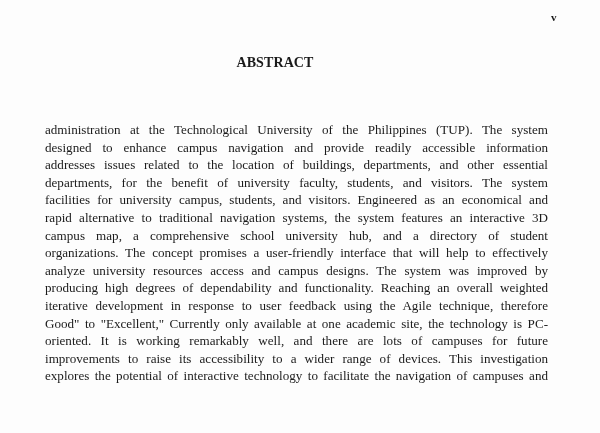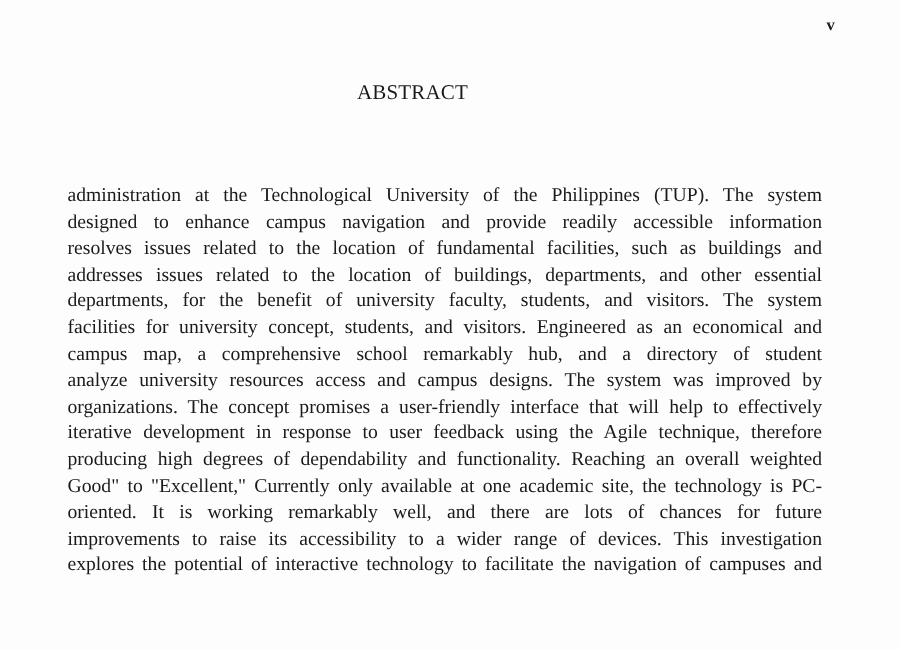--- a/index.html
+++ b/index.html
@@ -22,21 +22,21 @@
       font-size: 11px;
       font-weight: bold;
     }
     .title {
       position: absolute;
       top: 55px;
       left: 0;
       width: 550px;
       text-align: center;
       font-size: 14px;
-      font-weight: normal;
+      font-weight: bold;
       letter-spacing: 0.1px;
     }
     .abstract-body {
       position: absolute;
       top: 121px;
       left: 45px;
       width: 503px;
       font-size: 13.1px;
       line-height: 17.6px;
       text-align: justify;
@@ -51,27 +51,27 @@
   </style>
 </head>
 <body>
 
 <div class="page-number">v</div>
 <div class="title">ABSTRACT</div>
 
 <div class="abstract-body">
   <span class="line">administration at the Technological University of the Philippines (TUP). The system</span>
   <span class="line">designed to enhance campus navigation and provide readily accessible information</span>
-  <span class="line">resolves issues related to the location of fundamental facilities, such as buildings and</span>
   <span class="line">addresses issues related to the location of buildings, departments, and other essential</span>
   <span class="line">departments, for the benefit of university faculty, students, and visitors. The system</span>
-  <span class="line">facilities for university concept, students, and visitors. Engineered as an economical and</span>
-  <span class="line">campus map, a comprehensive school remarkably hub, and a directory of student</span>
+  <span class="line">facilities for university campus, students, and visitors. Engineered as an economical and</span>
+  <span class="line">rapid alternative to traditional navigation systems, the system features an interactive 3D</span>
+  <span class="line">campus map, a comprehensive school university hub, and a directory of student</span>
+  <span class="line">organizations. The concept promises a user-friendly interface that will help to effectively</span>
   <span class="line">analyze university resources access and campus designs. The system was improved by</span>
-  <span class="line">organizations. The concept promises a user-friendly interface that will help to effectively</span>
+  <span class="line">producing high degrees of dependability and functionality. Reaching an overall weighted</span>
   <span class="line">iterative development in response to user feedback using the Agile technique, therefore</span>
-  <span class="line">producing high degrees of dependability and functionality. Reaching an overall weighted</span>
   <span class="line">Good" to "Excellent," Currently only available at one academic site, the technology is PC-</span>
-  <span class="line">oriented. It is working remarkably well, and there are lots of chances for future</span>
+  <span class="line">oriented. It is working remarkably well, and there are lots of campuses for future</span>
   <span class="line">improvements to raise its accessibility to a wider range of devices. This investigation</span>
   <span class="line">explores the potential of interactive technology to facilitate the navigation of campuses and</span>
 
 </div>
 
 </body></html>

